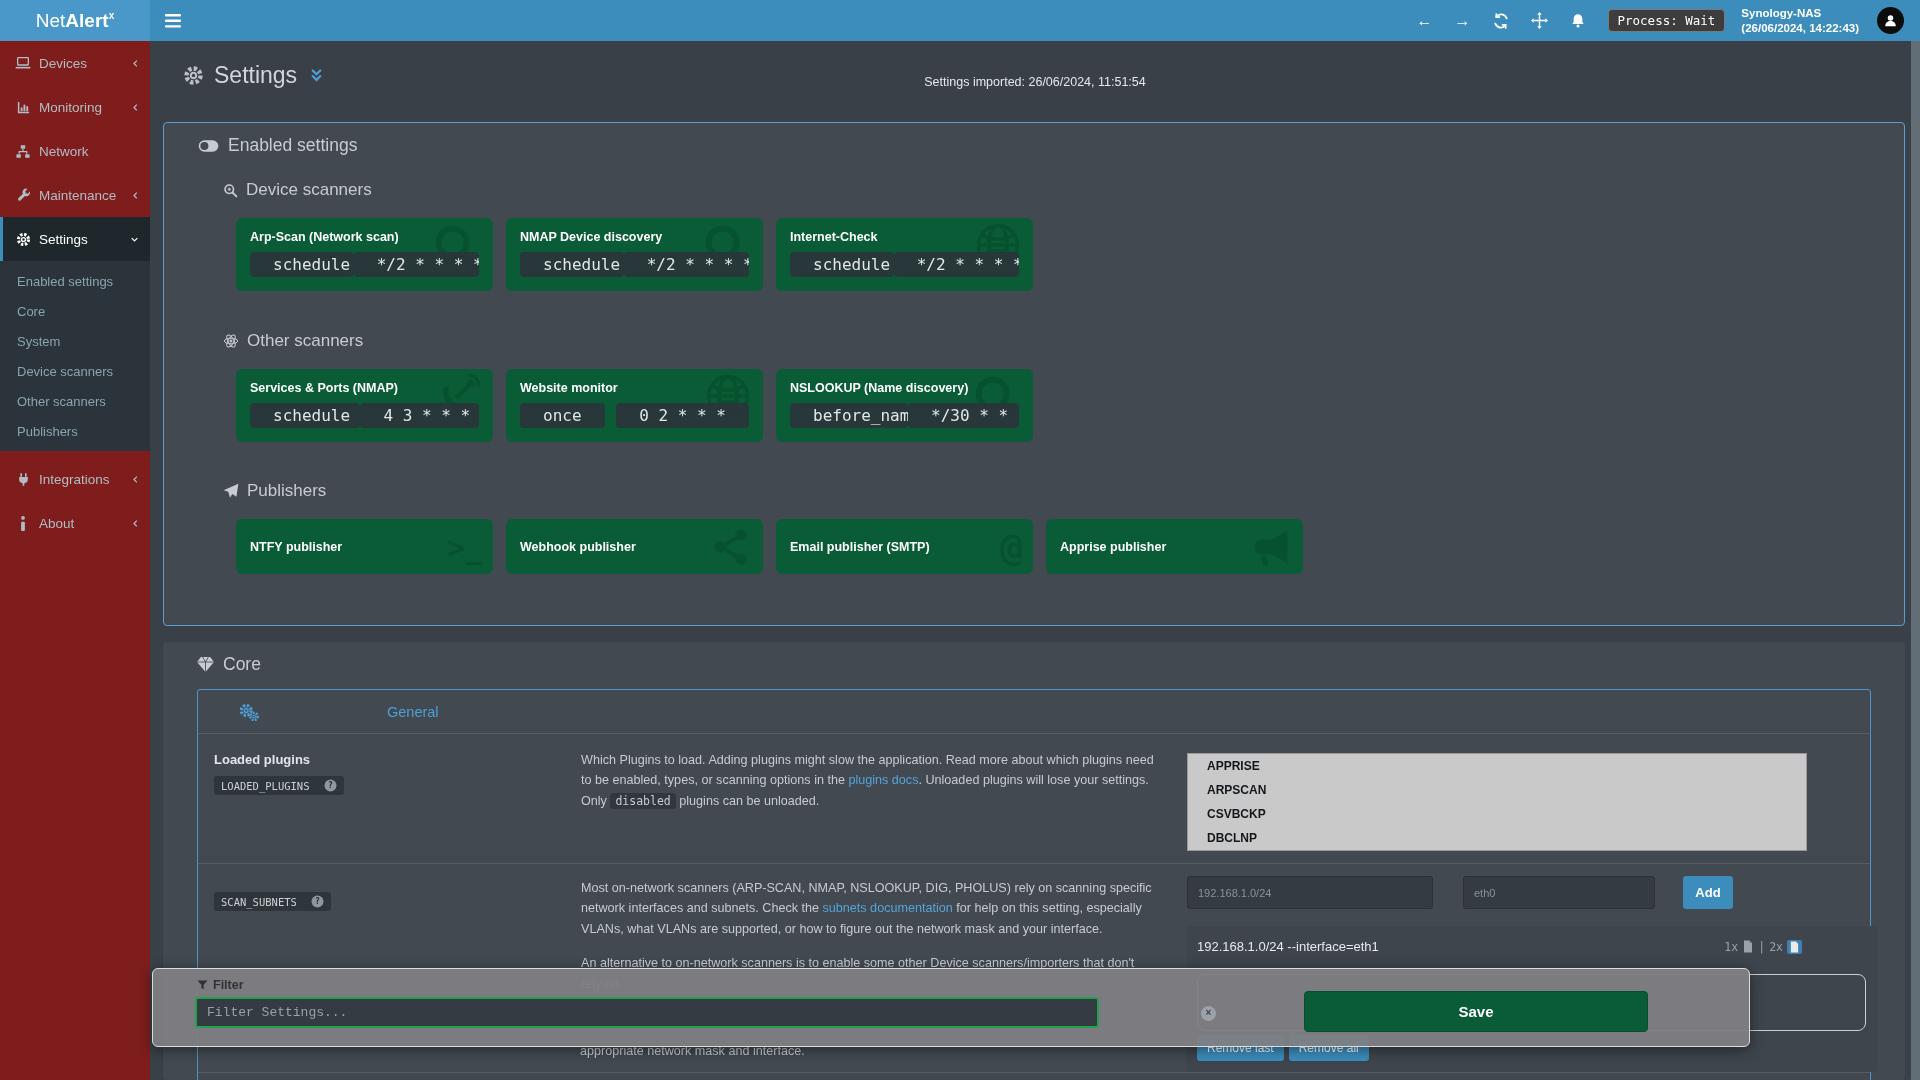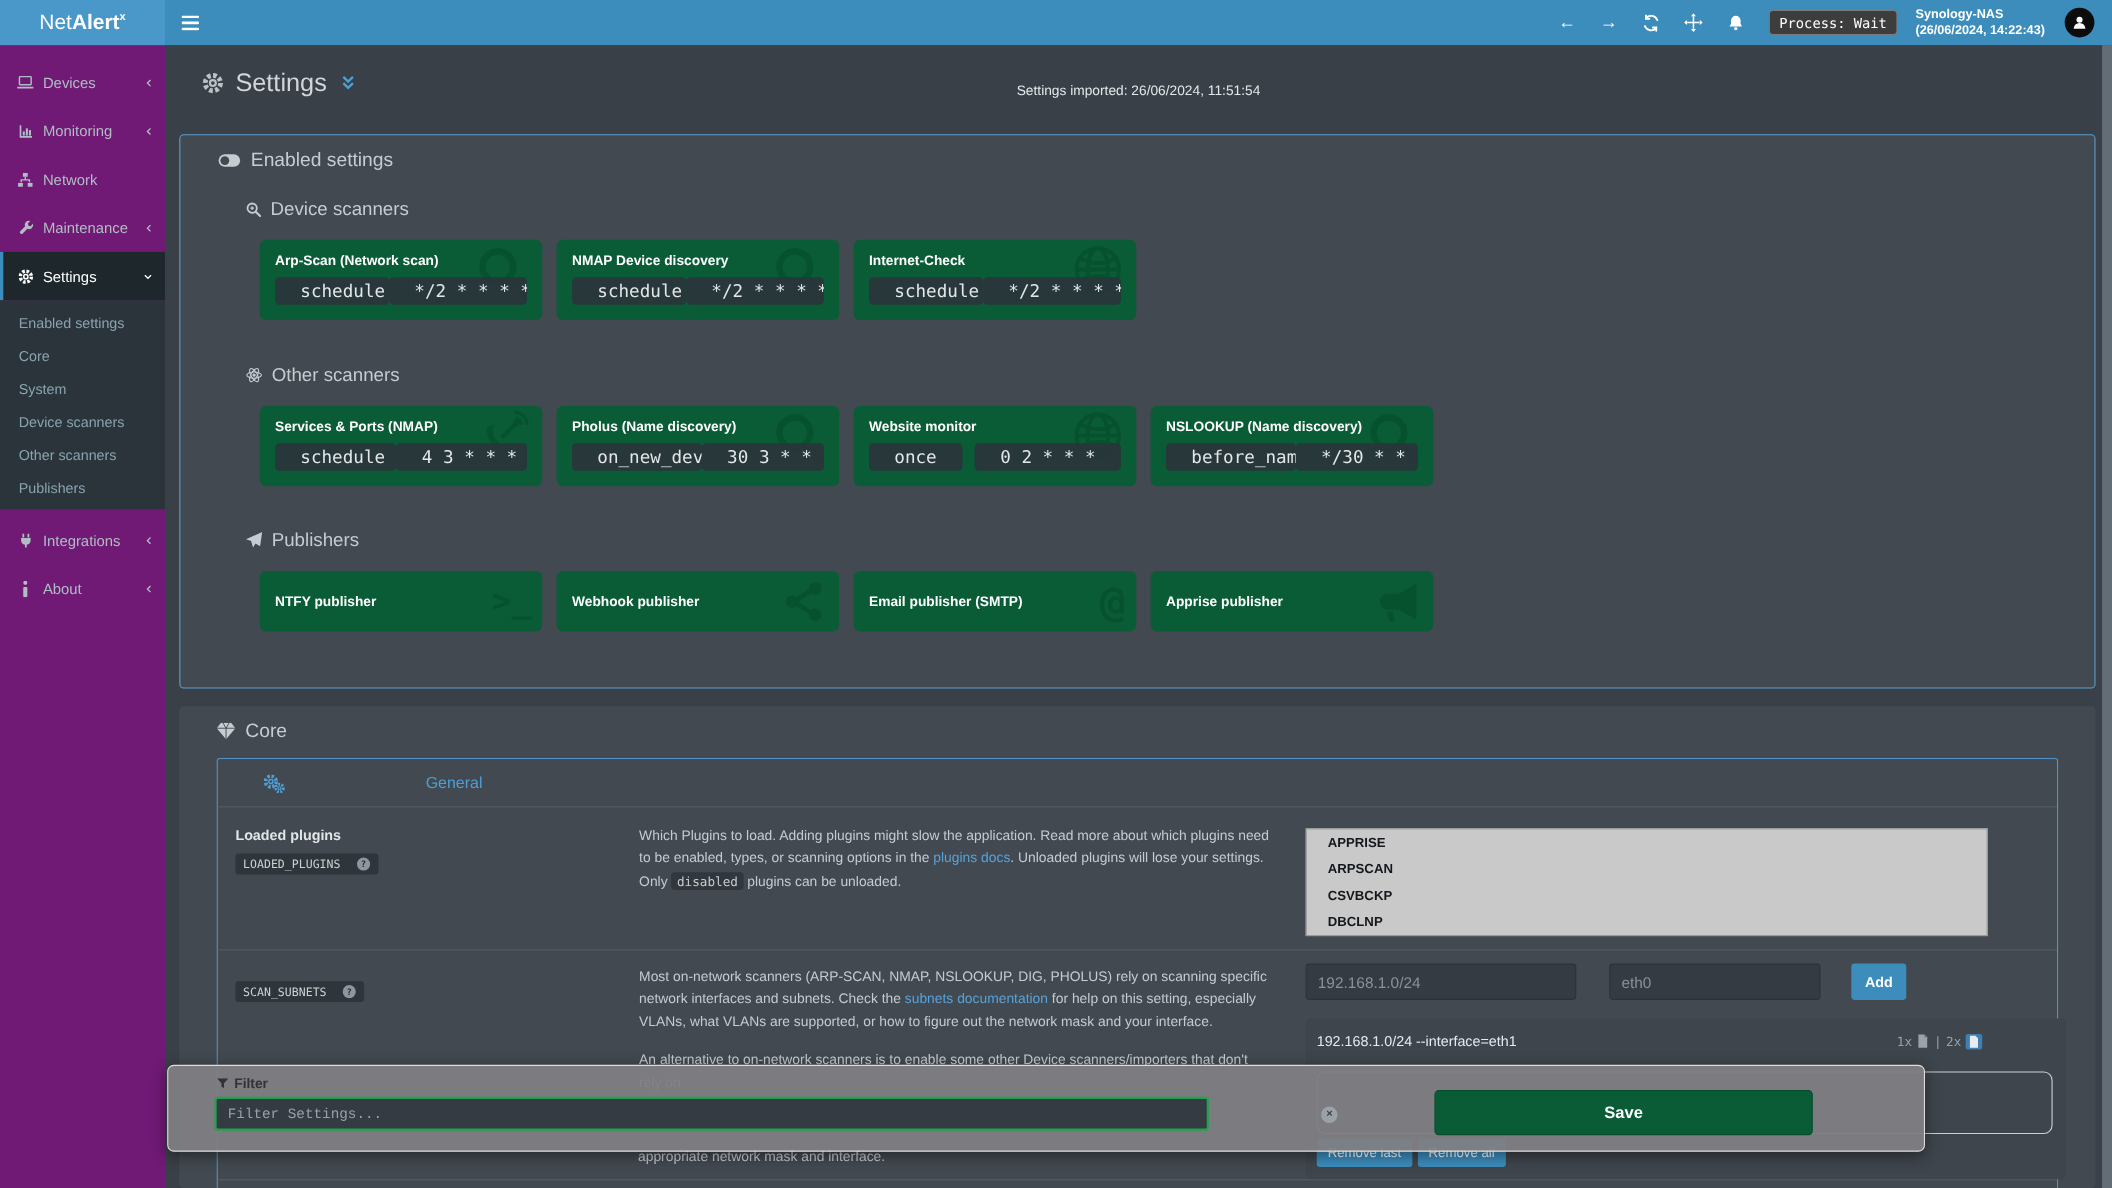--- a/index.html
+++ b/index.html
@@ -13,21 +13,21 @@
 .brand b{font-weight:700}
 .brand sup{font-size:10px;font-weight:700;line-height:0;margin-top:-9px}
 .hamb{width:46px;display:flex;align-items:center;justify-content:center;cursor:pointer}
 .nright{margin-left:auto;display:flex;align-items:center;padding-right:16px}
 .nic{margin-left:22px;font-size:16px;display:flex;align-items:center;cursor:pointer}
 .proc{margin-left:22px;font-family:"DejaVu Sans Mono",monospace;font-size:12.5px;background:#3d3d3d;border:1px solid #7a7a7a;border-radius:4px;padding:3px 9px}
 .host{margin-left:16px;font-size:11.5px;line-height:1.3;font-weight:700}
 .avatar{margin-left:18px;width:27px;height:27px;border-radius:50%;background:#0c0c0c;display:flex;align-items:center;justify-content:center;cursor:pointer}
 
 
-.sidebar{position:absolute;top:41px;left:0;bottom:0;width:150px;background:#701a75;padding-top:12px;z-index:30}
+.sidebar{position:absolute;top:41px;left:0;bottom:0;width:150px;background:#7f1d1d;z-index:30}
 .sitem{height:44px;display:flex;align-items:center;padding:0 10px 0 11px;border-left:3px solid transparent;color:#b0bdc4;font-size:13.5px;cursor:pointer}
 .sitem .sic{width:18px;height:17px;margin-right:7px;flex:none;display:flex;align-items:center;justify-content:center}
 .slbl{white-space:nowrap}
 .chev{margin-left:auto;display:flex}
 .sitem.active{background:#1e282c;border-left-color:#3c8dbc;color:#fff}
 .submenu{background:#2b343a;padding:5px 0;margin-bottom:6px}
 .subitem{height:30px;display:flex;align-items:center;padding-left:17px;color:#8aa4af;font-size:13px;cursor:pointer}
 
 
 .main{position:absolute;left:150px;top:41px;right:0;bottom:0}
@@ -69,21 +69,21 @@
 .r2 .col1 .chip{margin-top:16px}
 .col1{display:flex;flex-direction:column;align-items:flex-start}
 .col2{padding:2px 17px 0 14px;font-size:12.6px;line-height:1.62;color:#c6cbd0}
 .col2 .lnk{color:#56a3d9;cursor:pointer}
 .col2 code{background:#31373d;font-family:"DejaVu Sans Mono",monospace;font-size:11.5px;padding:1px 5px;border-radius:3px}
 .pextra{margin-top:14px}
 .col3{padding-left:14px}
 .listbox{width:620px;height:98px;margin-top:5px;background:#c9c9c9;border:1px solid #999;overflow:hidden;cursor:pointer}
 .opt{height:24px;line-height:24px;padding-left:19px;font-size:12px;font-weight:700;color:#14181c}
 .inrow{display:flex;align-items:center}
-.tin{width:246px;height:33px;background:#343b42;border:1px solid #2c3238;border-radius:3px;color:#5eead4;font-size:14px;padding:0 10px;outline:none;font-family:"Liberation Sans",sans-serif}
+.tin{width:246px;height:33px;background:#343b42;border:1px solid #2c3238;border-radius:3px;color:#5eead4;font-size:11px;padding:0 10px;outline:none;font-family:"Liberation Sans",sans-serif}
 .tin::placeholder{color:#89929a}
 .tin.t2{width:192px;margin-left:30px}
 .addbtn{margin-left:28px;width:50px;height:33px;background:#3c8dbc;border:none;border-radius:3px;color:#fff;font-size:13px;font-weight:700;cursor:pointer;font-family:"Liberation Sans",sans-serif}
 .sbox{width:691px;margin-top:17px;background:#3e454c;border-radius:4px;padding:13px 12px 0 10px;height:146px}
 .sentry{display:flex;align-items:center;font-size:13px;color:#e6eaee}
 .smeta{margin-left:auto;margin-right:64px;display:flex;align-items:center;gap:4px;color:#98a1a8;font-size:11.5px;font-family:"DejaVu Sans Mono",monospace}
 .bluechip{background:#3f7fb1;border-radius:2px;padding:1px 2px;display:flex}
 .ghost{margin-top:20px;height:57px;border:1px solid #ccd1d5;border-radius:8px}
 .sbtns{display:flex;gap:5px;margin-top:4px}
 .rbtn{height:26px;padding:0 10px;background:#3c8dbc;color:#fff;border:none;border-radius:3px;font-size:12px;cursor:pointer;font-family:"Liberation Sans",sans-serif}
@@ -366,33 +366,20 @@
               <svg width="46" height="46" viewBox="0 0 24 24">
                 <path d="M3 9a11 11 0 0 0 12 12l1.2-3.4A7.6 7.6 0 0 1 6.4 7.8z" fill="currentColor"></path>
                 <line x1="10" y1="14" x2="16" y2="8" stroke="currentColor" stroke-width="2"></line>
                 <circle cx="16.8" cy="7.2" r="1.6" fill="currentColor"></circle>
                 <path d="M16 2a6 6 0 0 1 6 6M16.5 5a3.5 3.5 0 0 1 3 3" stroke="currentColor" stroke-width="1.6" fill="none"></path>
               </svg>
             </div>
           <div class="brow">
               <span class="bdg">schedule</span>
               <span class="bdg b2">4 3 * * *</span>
-            </div>
-        </div>
-        <div class="card">
-          <div class="cname">Pholus (Name discovery)</div>
-          <div class="wm">
-              <svg width="54" height="54" viewBox="0 0 24 24" fill="none" stroke="currentColor">
-                <circle cx="10.5" cy="10" r="6.2" stroke-width="2.6"></circle>
-                <path d="M15 14.5l6 6" stroke-width="2.8" stroke-linecap="round"></path>
-              </svg>
-            </div>
-          <div class="brow">
-              <span class="bdg">on_new_device</span>
-              <span class="bdg b2">30 3 * * *</span>
             </div>
         </div>
         <div class="card">
           <div class="cname">Website monitor</div>
           <div class="wm">
               <svg width="50" height="50" viewBox="0 0 24 24" fill="none" stroke="currentColor" stroke-width="1.7">
                 <circle cx="12" cy="12" r="9.3"></circle>
                 <ellipse cx="12" cy="12" rx="4.4" ry="9.3"></ellipse>
                 <path d="M2.7 12h18.6M4.2 6.8c2 1.5 4.8 2.4 7.8 2.4s5.8-.9 7.8-2.4M4.2 17.2c2-1.5 4.8-2.4 7.8-2.4s5.8.9 7.8 2.4"></path>
               </svg>

